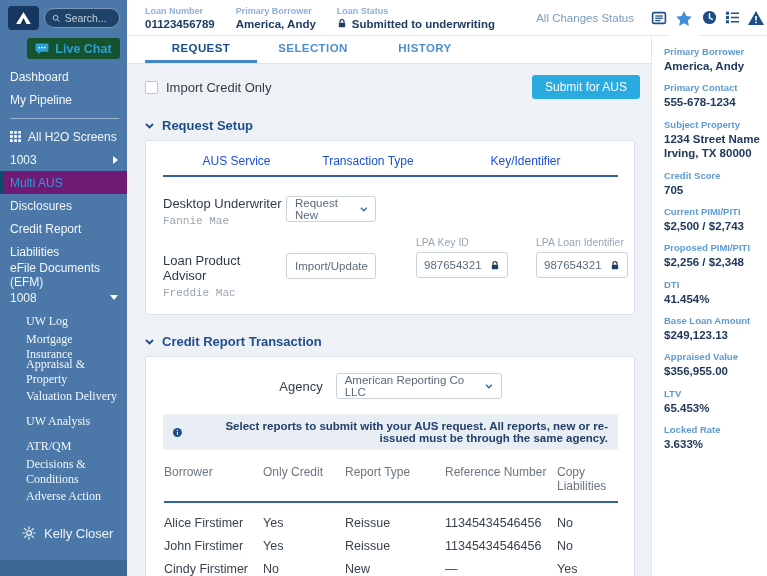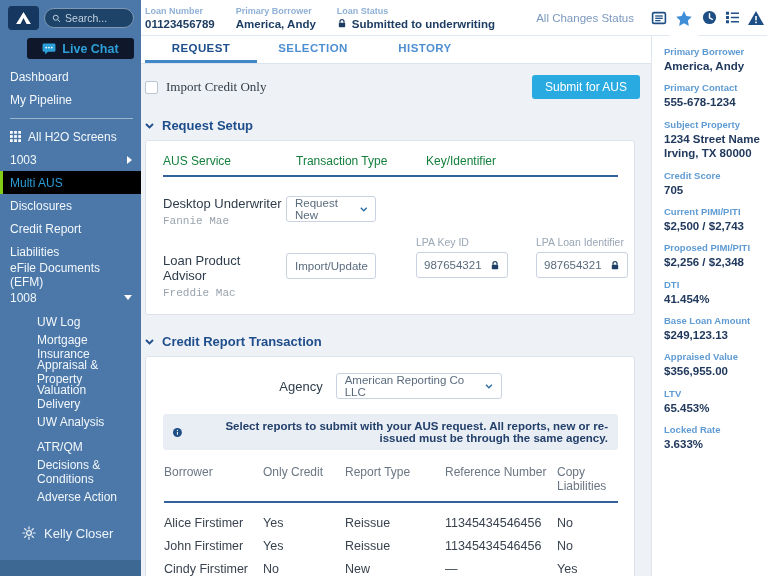--- a/index.html
+++ b/index.html
@@ -5,38 +5,38 @@
   * { box-sizing: border-box; margin: 0; padding: 0; }
   html,body { width:767px; height:576px; }
   body {
     font-family: "Liberation Sans", sans-serif;
     position: relative; overflow: hidden;
     background:#eef1f6; color:#39434f;
   }
   svg { display:block; }
 
   
-  .sidebar { position:absolute; left:0; top:0; width:141px; height:576px;
+  .sidebar { position:absolute; left:0; top:0; width:127px; height:576px;
     background:#4b78a8; display:flex; flex-direction:column; z-index:3; }
   .sb-top { display:flex; align-items:center; gap:5px; padding:6px 7px 3px 8px; }
   .sb-logo { width:31px; height:24px; background:#16375f; border-radius:4px;
     display:flex; align-items:center; justify-content:center; flex:none; }
   .sb-search { flex:1; height:20px; background:#1d4368; border:1px solid #7e98b6;
     border-radius:10px; display:flex; align-items:center; gap:4px; padding:0 7px; }
   .sb-search input { background:transparent; border:none; outline:none; width:100%;
     color:#d7e2ee; font-size:10.5px; font-family:"Liberation Sans",sans-serif; }
   .sb-search input::placeholder { color:#c3d2e1; }
-  .live-chat { margin:5px 7px 6px 27px; height:21px; background:#0f172a; border-radius:3px;
+  .live-chat { margin:5px 7px 6px 27px; height:21px; background:#14532d; border-radius:3px;
     display:flex; align-items:center; justify-content:center; gap:6px;
     color:#2d9fd8; font-size:12.5px; font-weight:700; cursor:pointer; }
   .nav-item { height:23px; display:flex; align-items:center; padding:0 9px 0 10px;
     font-size:12px; color:#f2f7fb; cursor:pointer; flex:none; }
-  .nav-item.sub { padding-left:37px; height:25px; }
-  .nav-item.selected { background:#000000; color:#2b9cd8;
-    border-left:3px solid #84cc16; padding-left:7px; }
+  .nav-item.sub { padding-left:26px; height:25px;font-family:Liberation Serif, serif; }
+  .nav-item.selected { background:#701a75; color:#2b9cd8;
+    border-left:3px solid #0c4a6e; padding-left:7px; }
   .nav-item .end { margin-left:auto; }
   .nav-item .mr { margin-right:7px; }
   .sb-divider { border-top:1px solid rgba(255,255,255,.45); margin:7px 8px 6px 10px; }
   .sb-user { margin-top:auto; display:flex; align-items:center; gap:8px;
     padding:0 10px; height:26px; font-size:13px; color:#eef4fa; margin-bottom:14px; cursor:pointer;margin-left:12px; }
   .sb-strip { height:16px; background:#3d6894; flex:none; }
 
   
   .topbar { position:absolute; left:127px; top:0; right:0; height:36px; background:#fff;
     border-bottom:1px solid #e2e8ef; display:flex; align-items:center;
@@ -68,33 +68,33 @@
   .tab { width:112px; display:flex; align-items:center; justify-content:center;
     font-size:11.5px; font-weight:600; letter-spacing:.4px; color:#4d8fd1;
     cursor:pointer; border-bottom:3px solid transparent; }
   .tab.active { color:#1e4e8b; font-weight:700; border-bottom-color:#4287c8; }
 
   .action-row { display:flex; align-items:center; justify-content:space-between;
     padding:11px 11px 0 18px; }
   .check-group { display:flex; align-items:center; gap:8px; cursor:pointer; }
   .checkbox { width:13px; height:13px; background:#fff; border:1px solid #b9c6d4;
     border-radius:2px; }
-  .check-label { font-size:13px; color:#333c45;font-family:Liberation Serif, serif; }
+  .check-label { font-size:13px; color:#333c45; }
   .submit-btn { height:24px; background:#29abe2; border:none; border-radius:3px;
     color:#fff; font-size:12px; font-family:"Liberation Sans",sans-serif;
     padding:0 13px; cursor:pointer; }
 
   .section-header { display:flex; align-items:center; gap:8px;
     margin:19px 16px 7px 18px; font-size:13px; font-weight:700; color:#1f4e8c; cursor:pointer; }
   .card { background:#fff; border:1px solid #dde3eb; border-radius:3px;
     margin:0 16px 0 18px; }
 
   
   .rs-head { display:grid; grid-template-columns:133px 130px 1fr;
-    padding:13px 16px 7px 17px; font-size:12px; color:#15803d; }
+    padding:13px 16px 7px 24px; font-size:12px; color:#1d4ed8;text-align:center; }
   .rule { height:2px; background:#33619c; margin:0 16px 0 17px; }
   .rs-row { display:grid; grid-template-columns:123px 130px 120px 1fr;
     padding:0 16px 0 17px; align-items:start; }
   .rs-row.r1 { margin-top:19px; }
   .rs-row.r2 { margin-top:9px; padding-bottom:15px; }
   .svc-name { font-size:13px; color:#2e3c4b; }
   .svc-sub { font-size:11px; color:#99a4ae; margin-top:4px;font-family:Liberation Mono, monospace; }
   .pt { padding-top:17px; }
   .select { width:90px; height:26px; border:1px solid #c9d3e0; border-radius:3px;
     background:#fff; display:flex; align-items:center; justify-content:space-between;

